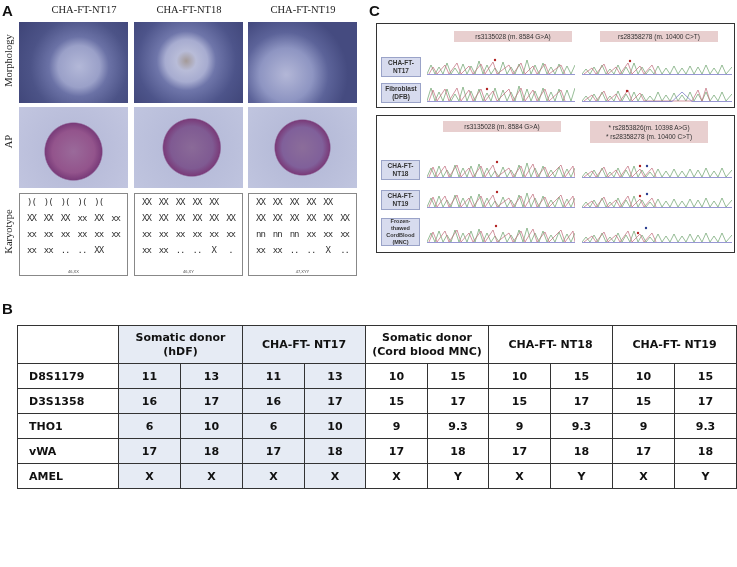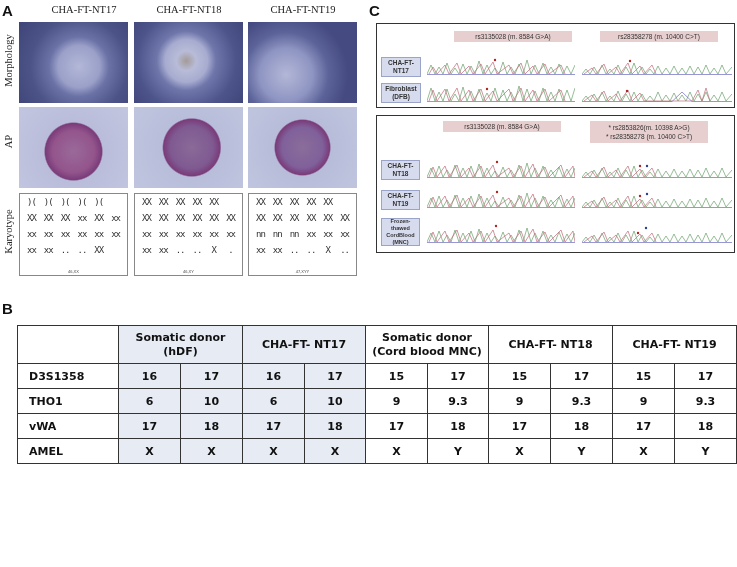--- a/index.html
+++ b/index.html
@@ -295,20 +295,33 @@
       <th colspan="2">
           <div>CHA-FT- NT18</div>
         </th>
       <th colspan="2">
           <div>CHA-FT- NT19</div>
         </th>
     </tr>
   </thead>
   <tbody id="str-body">
       <tr>
+        <td class="marker">D8S1179</td>
+        <td class="shade">11</td>
+        <td class="shade">13</td>
+        <td class="shade">11</td>
+        <td class="shade">13</td>
+        <td>10</td>
+        <td>15</td>
+        <td>10</td>
+        <td>15</td>
+        <td>10</td>
+        <td>15</td>
+      </tr>
+      <tr>
         <td class="marker">D3S1358</td>
         <td class="shade">16</td>
         <td class="shade">17</td>
         <td class="shade">16</td>
         <td class="shade">17</td>
         <td>15</td>
         <td>17</td>
         <td>15</td>
         <td>17</td>
         <td>15</td>

